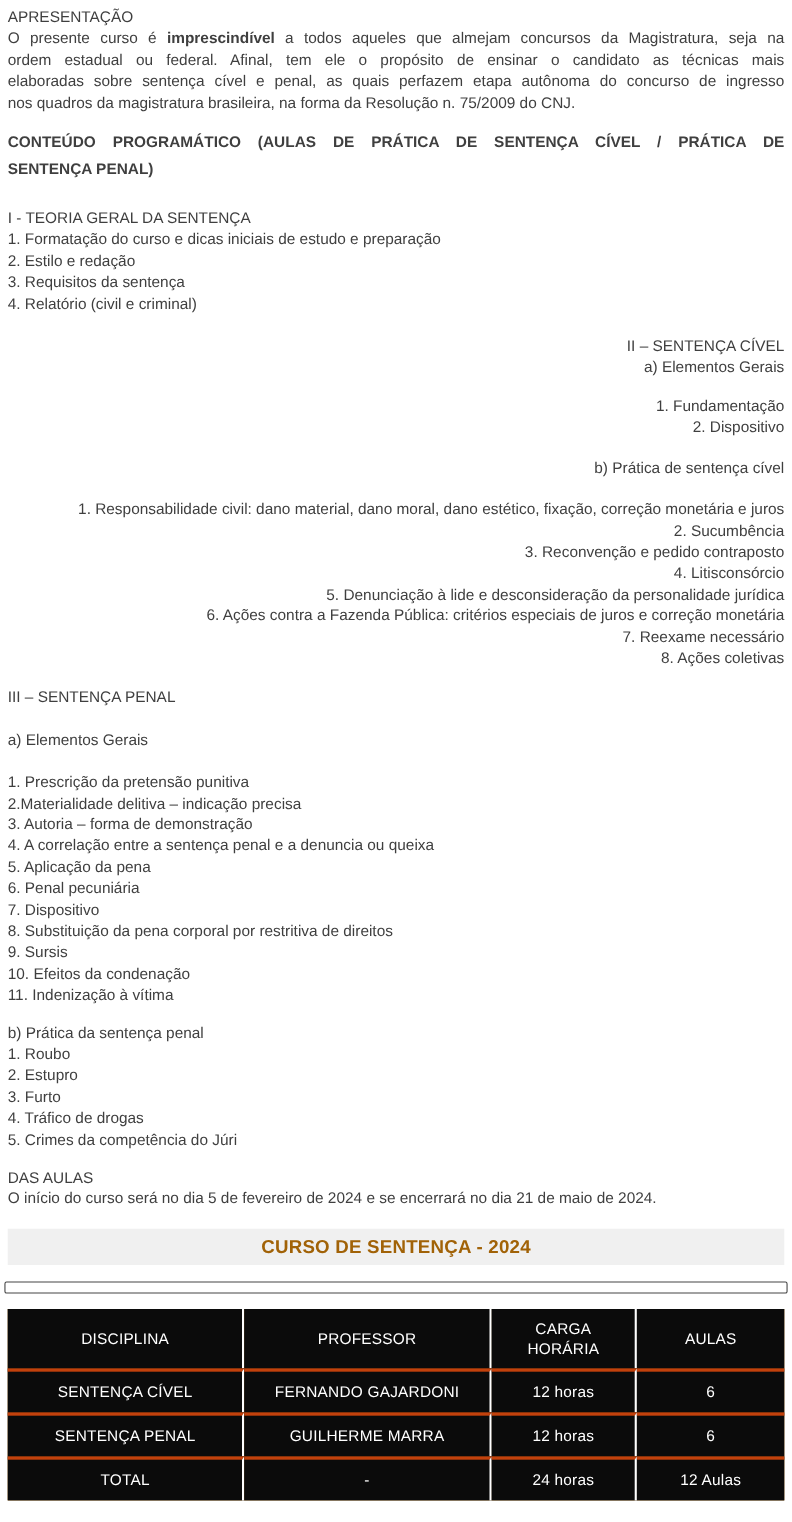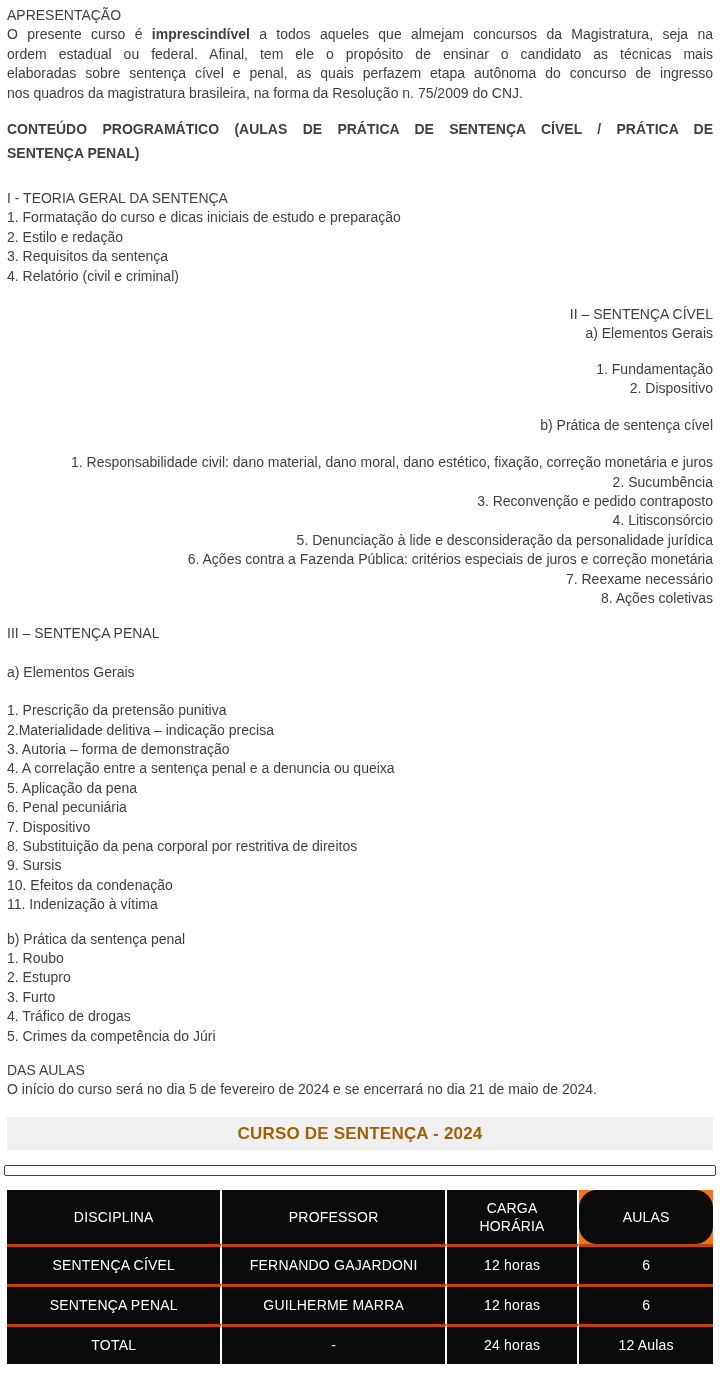--- a/index.html
+++ b/index.html
@@ -29,31 +29,31 @@
     display:flex;align-items:center;justify-content:center;
     font-size:17px;font-weight:600;color:#a16207;letter-spacing:.2px;
   }
   .thinbar{
     margin:15px -3px 0 -3px;height:9px;background:#ffffff;
     border:1px solid #444444;border-radius:2px;
   }
   table.course{
     margin-top:14px;width:100%;table-layout:fixed;
     border-collapse:separate;border-spacing:0;
-    background:#f97316;
+    background:#a16207;
   }
   table.course td{
     background:#0b0b0b;color:#ffffff;text-align:center;vertical-align:middle;
     font-size:14px;line-height:18px;letter-spacing:.2px;
     border-right:2px solid #ffffff;padding:0 16px;overflow:hidden;
   }
   table.course td:last-child{border-right:none;}
   table.course tr.hd td{height:54px;}
   table.course tr.rw td{height:37px;border-top:3px solid #c2410c;}
-  .col1{width:31.5%;}.col2{width:33%;}.col3{width:17.5%;}.col4{width:18%;border-radius:18px;}
+  .col1{width:31.5%;}.col2{width:33%;}.col3{width:17.5%;}.col4{width:18%;}
 </style>
 </head>
 <body>
 
 <div class="h">APRESENTAÇÃO</div>
 <div>
   <div class="jline"><span>O presente curso é </span><span class="b">imprescindível</span><span> a todos aqueles que almejam concursos da Magistratura, seja na</span></div>
   <div class="jline">ordem estadual ou federal. Afinal, tem ele o propósito de ensinar o candidato as técnicas mais</div>
   <div class="jline">elaboradas sobre sentença cível e penal, as quais perfazem etapa autônoma do concurso de ingresso</div>
   <div>nos quadros da magistratura brasileira, na forma da Resolução n. 75/2009 do CNJ.</div>

